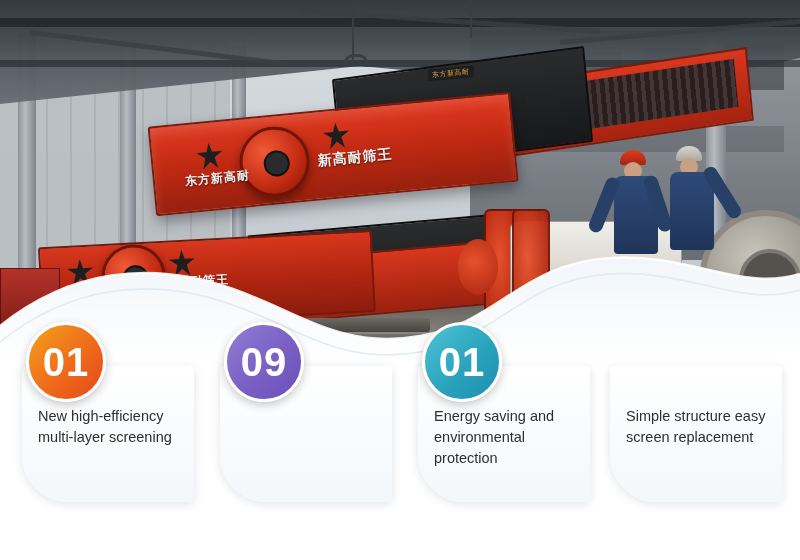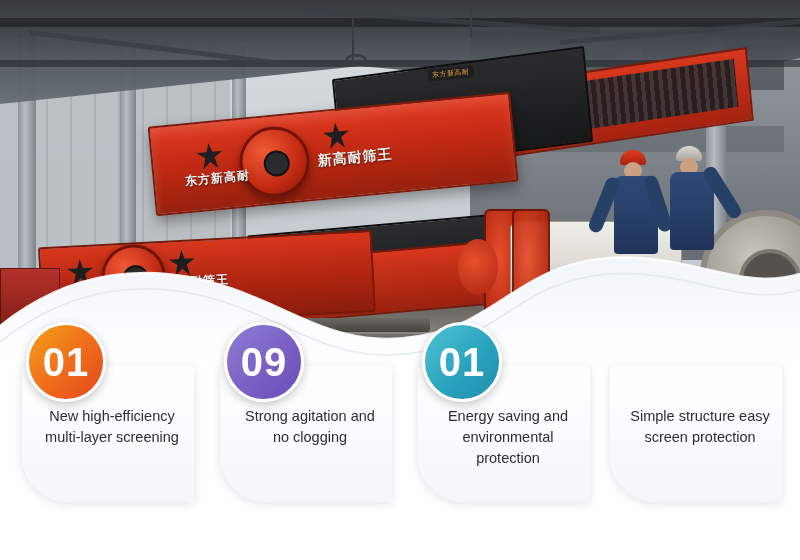--- a/index.html
+++ b/index.html
@@ -189,21 +189,20 @@
   .card{
     position:absolute;top:56px;width:172px;height:136px;
     background:linear-gradient(180deg,#ffffff 0%,#f4f7fa 100%);
     border-radius:4px 4px 4px 46px;
     box-shadow:0 2px 10px rgba(20,40,70,.13);
   }
   .card-text{
     position:absolute;left:16px;top:40px;width:148px;
     font-size:14.5px;line-height:21px;color:#2b2f33;
     font-family:"Liberation Sans", sans-serif;
-    text-align:center;
   }
   .badge{
     position:absolute;top:-44px;left:4px;width:74px;height:74px;border-radius:50%;
     color:#fff;font-size:40px;font-weight:bold;letter-spacing:1px;
     display:flex;align-items:center;justify-content:center;
     box-shadow:0 3px 10px rgba(0,0,0,.22);
     border:3px solid #ffffff;
   }
   .b1{background:linear-gradient(135deg,#f4a11c 0%,#ef6a1b 55%,#e2491a 100%);}
   .b2{background:linear-gradient(135deg,#8f7fd6 0%,#7a5fc4 55%,#6a4fb8 100%);}
@@ -307,26 +306,25 @@
 
   <div class="cards">
 
     <div class="card" style="left:22px;">
       <div class="badge b1">01</div>
       <div class="card-text">New high-efficiency multi-layer screening</div>
     </div>
 
     <div class="card" style="left:220px;">
       <div class="badge b2">09</div>
-      <div class="card-text">Strong agitation and no clogging</div>
     </div>
 
     <div class="card" style="left:418px;">
       <div class="badge b3">01</div>
       <div class="card-text">Energy saving and environmental protection</div>
     </div>
 
     <div class="card" style="left:610px;">
-      <div class="card-text">Simple structure easy screen protection</div>
+      <div class="card-text">Simple structure easy screen replacement</div>
     </div>
 
   </div>
 </div>
 
 </body></html>

